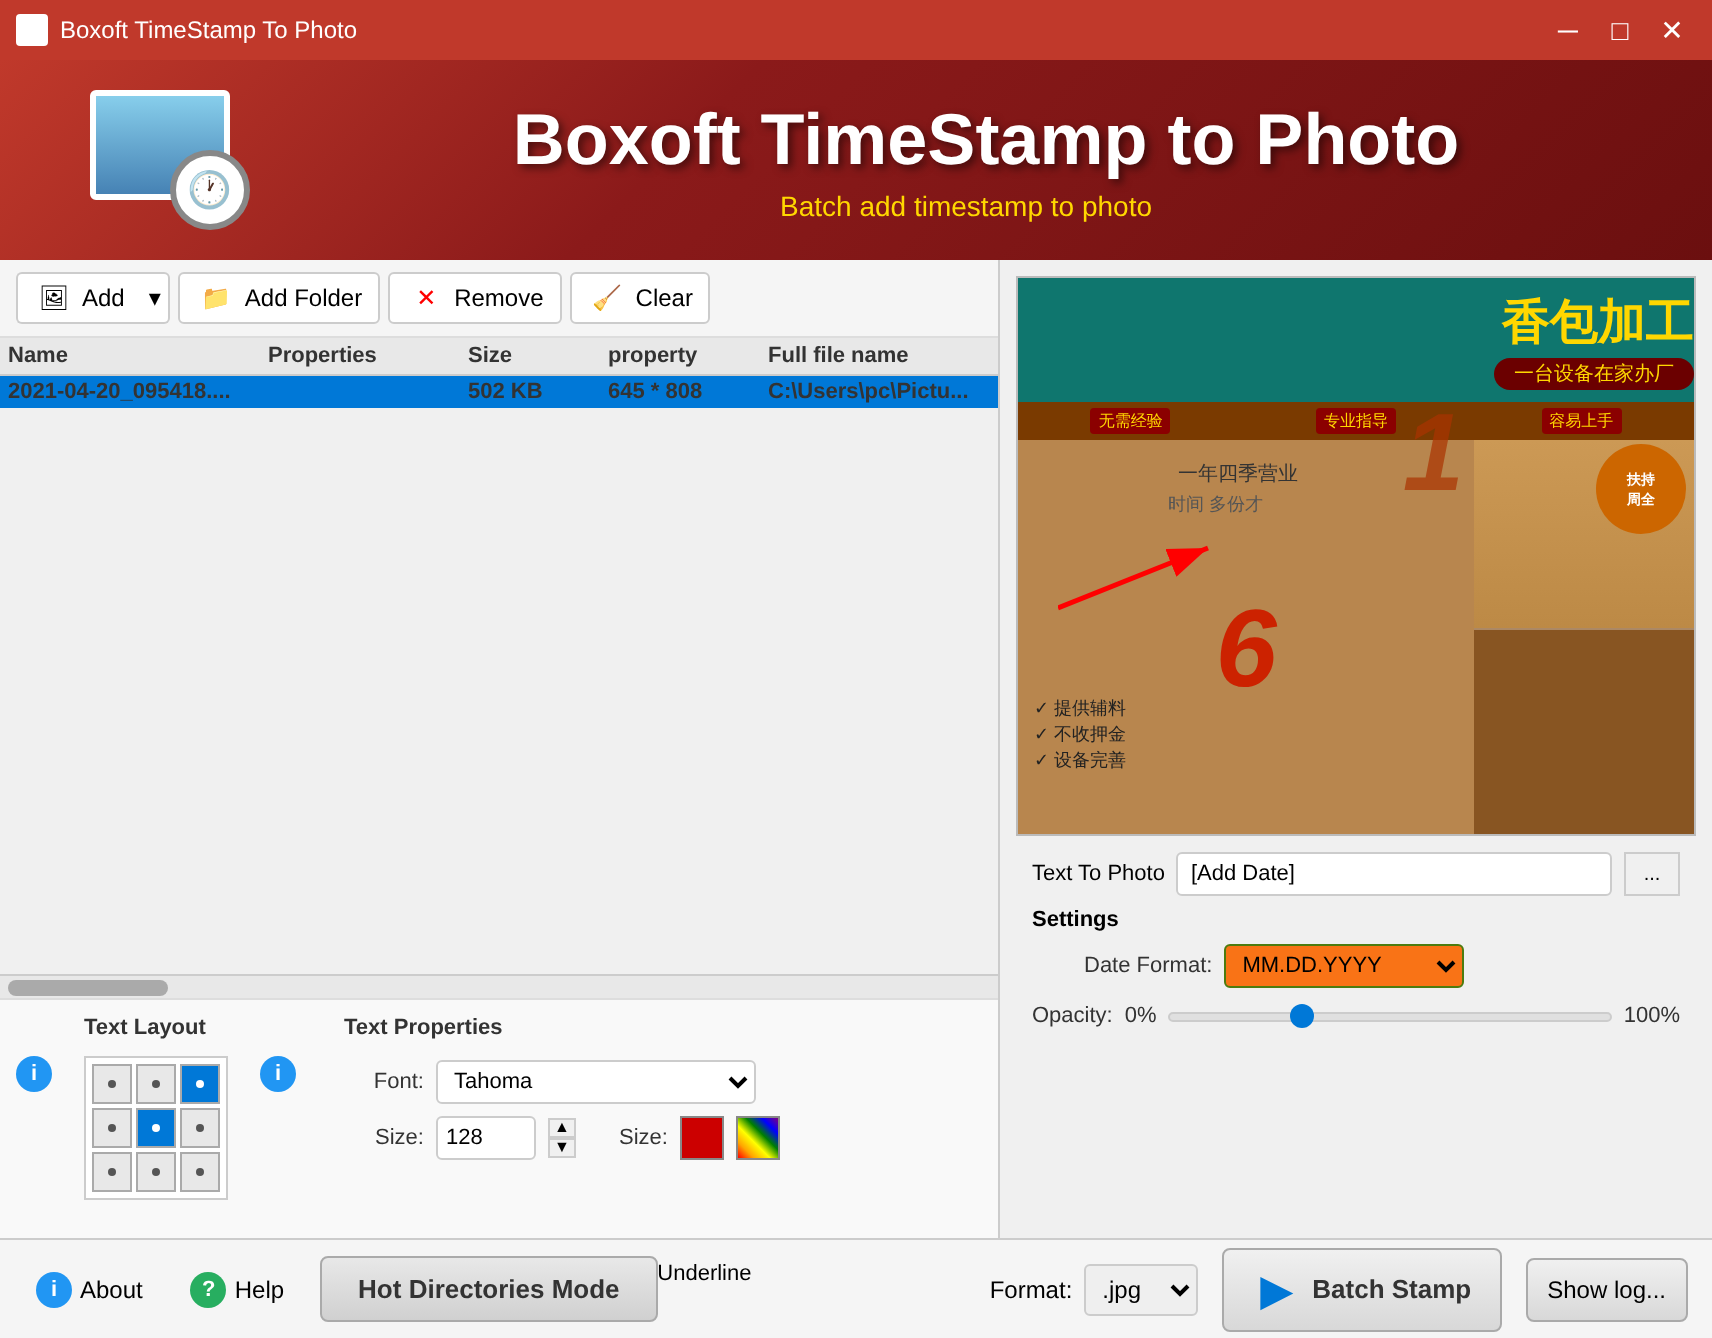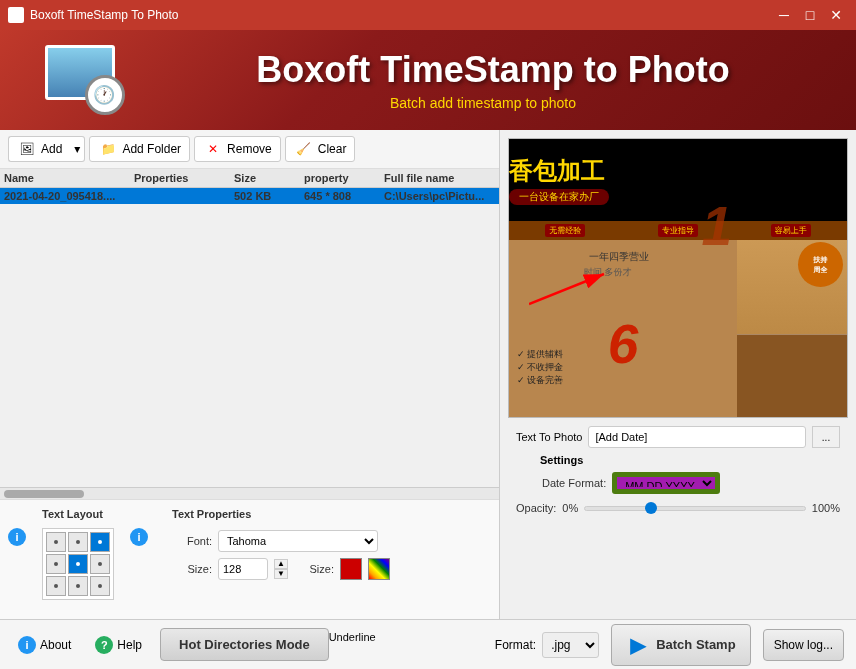--- a/index.html
+++ b/index.html
@@ -185,25 +185,25 @@
     .ttp-input {
       flex: 1; border: 1px solid #ccc; border-radius: 3px; padding: 2px 6px;
       font-size: 11px; height: 22px;
     }
     .ttp-browse-btn {
       width: 28px; height: 22px; border: 1px solid #ccc; background: #f0f0f0;
       cursor: pointer; display: flex; align-items: center; justify-content: center;
       font-size: 10px;
     }
     .settings-row { display: flex; align-items: center; gap: 6px; }
-    .settings-subtitle { font-size: 11px; font-weight: bold; margin-left: 24px; }
+    .settings-subtitle { font-size: 11px; font-weight: bold; }
     .settings-label { font-size: 11px; color: #333; }
     .date-format-select {
-      border: 5px solid #4d7c0f; border-radius: 3px; padding: 2px 4px;
-      font-size: 11px; background: #a21caf; height: 22px; width: 108px;
+      border: 1px solid #4d7c0f; border-radius: 3px; padding: 2px 4px;
+      font-size: 11px; background: #f97316; height: 22px; width: 120px;
     }
     .opacity-row { display: flex; align-items: center; gap: 6px; }
 
     
     .bottom-bar {
       height: 50px;
       background: #f5f5f5;
       border-top: 1px solid #ccc;
       display: flex;
       align-items: center;
@@ -248,21 +248,21 @@
     .preview-wrapper {
       position: relative; width: 100%; height: 280px; overflow: hidden;
       border: 1px solid #bbb;
     }
     .preview-img-area {
       width: 100%; height: 100%;
       background: #b8864e;
       position: relative; overflow: hidden;
     }
     
-    .poster-top { background: #000000; text-align: left; padding: 16px 0; }
+    .poster-top { background: #0f766e; text-align: right; padding: 6px 0; }
     .poster-main-title { color: #FFD700; font-size: 24px; font-weight: bold; }
     .poster-sub { color: #FFD700; font-size: 10px; background: #6B0000; display: inline-block; padding: 1px 10px; border-radius: 8px; margin-top: 2px; }
 
     
     .main-split { display: flex; flex: 1; height: calc(669px - 30px - 100px - 50px); }
   </style>
 </head>
 <body>
 
 <div class="titlebar">

